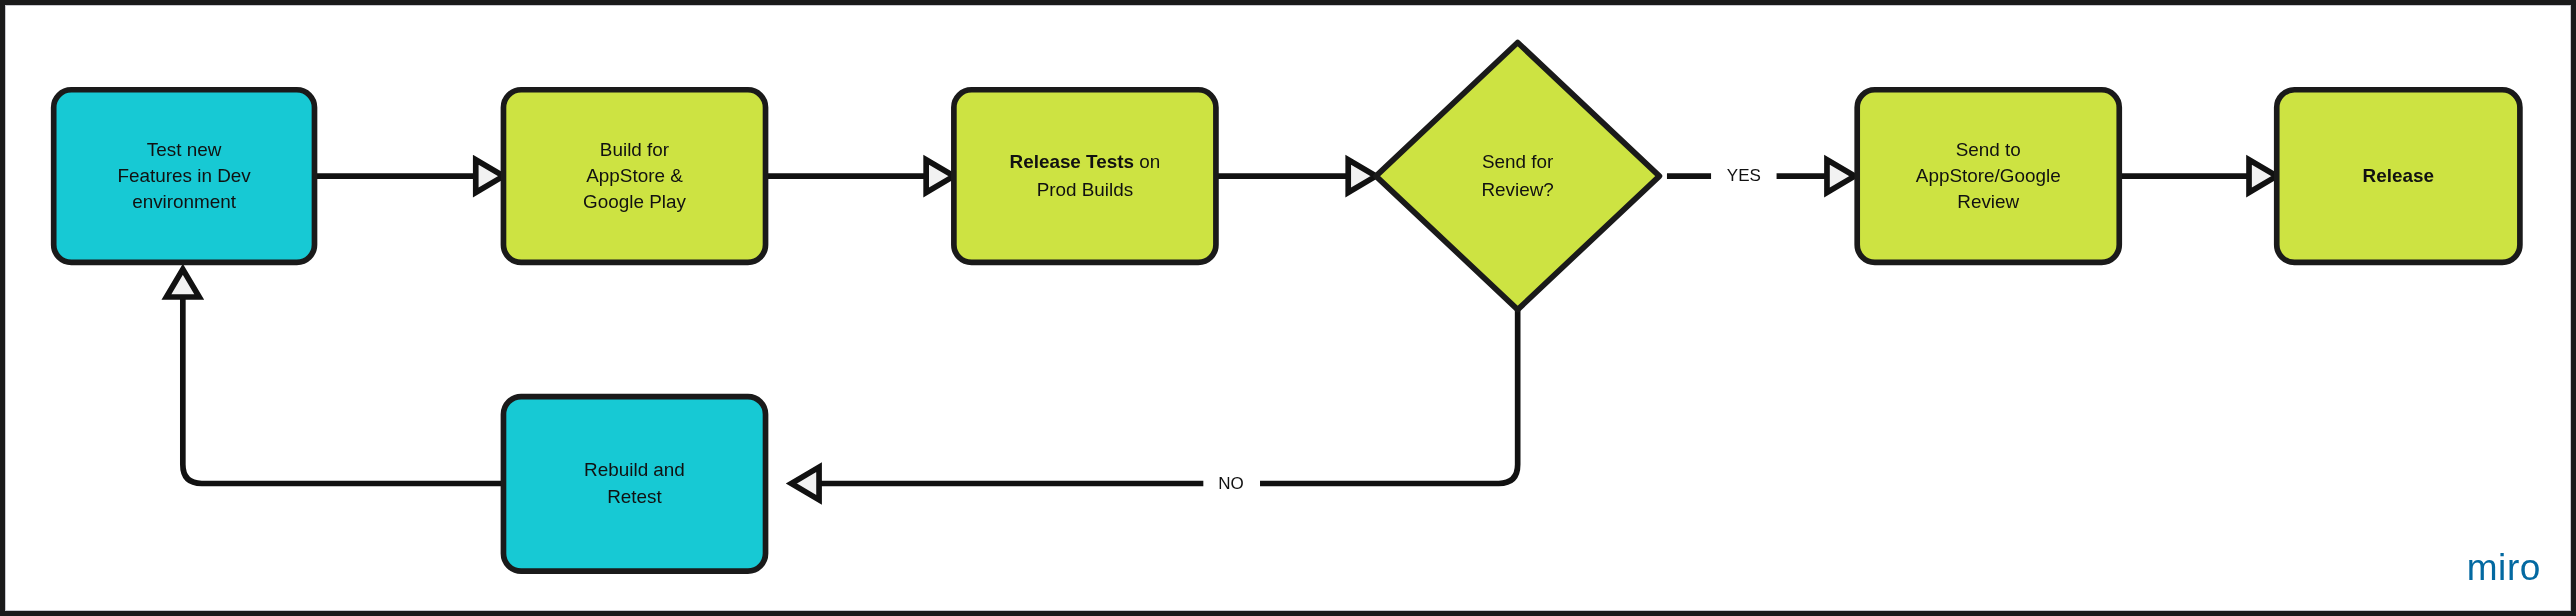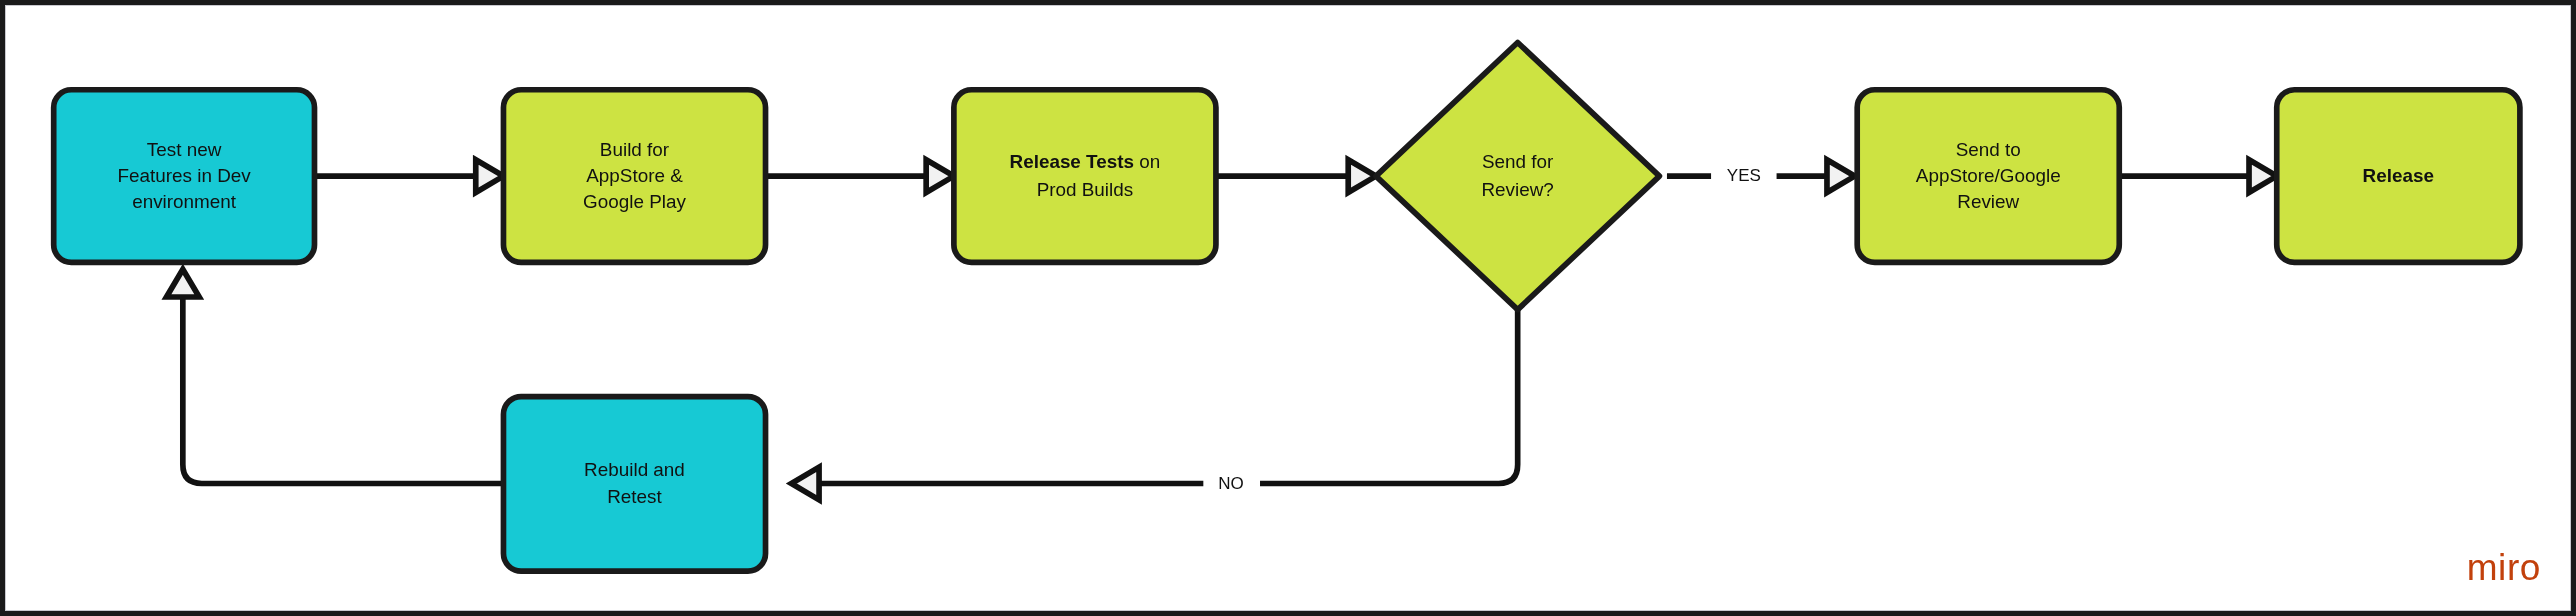--- a/index.html
+++ b/index.html
@@ -47,21 +47,21 @@
     fill:#111111;
     text-anchor:middle;
     dominant-baseline:middle;
   }
   .watermark{
     position:absolute;
     right:29px;bottom:21.4px;
     font-family:"Liberation Sans", sans-serif;
     font-size:37px;
     letter-spacing:0.6px;
-    color:#c2410c;
+    color:#0369a1;
     user-select:none;
   }
 </style>
 </head>
 <body>
 
 <div id="stage">
   <div id="canvas">
 
     <svg id="flow" viewBox="0 0 4072 962" xmlns="http://www.w3.org/2000/svg">

